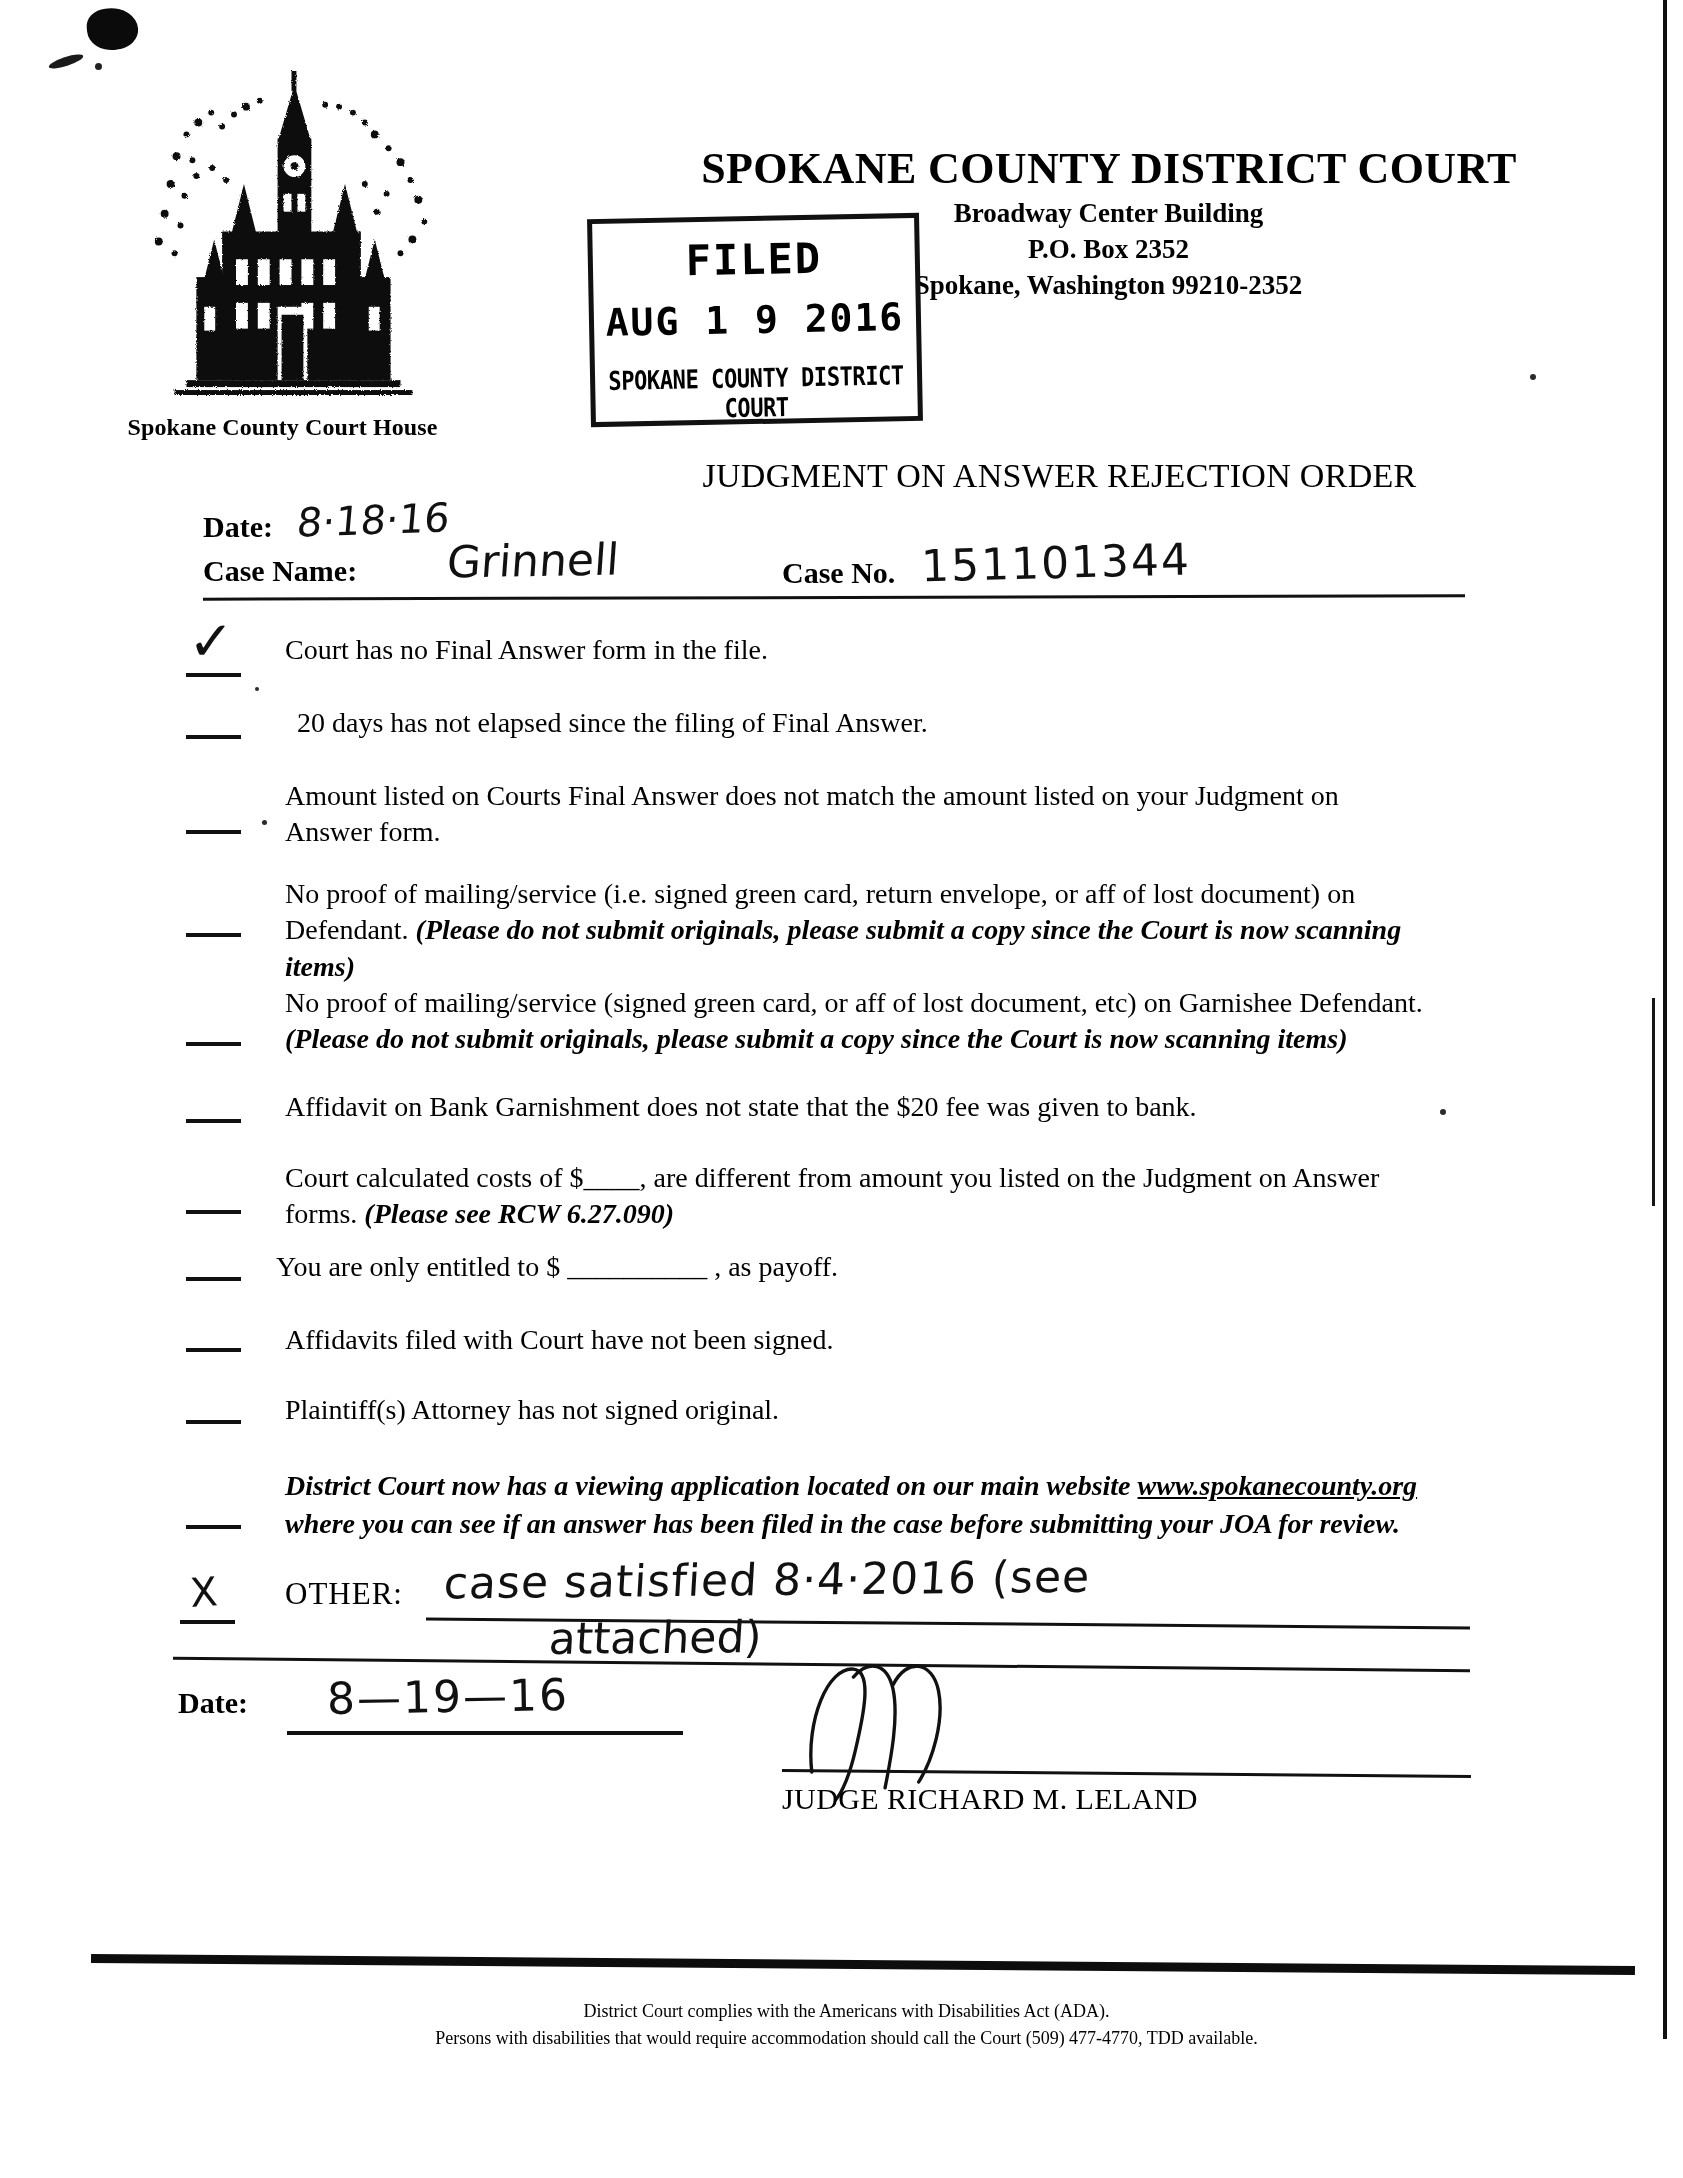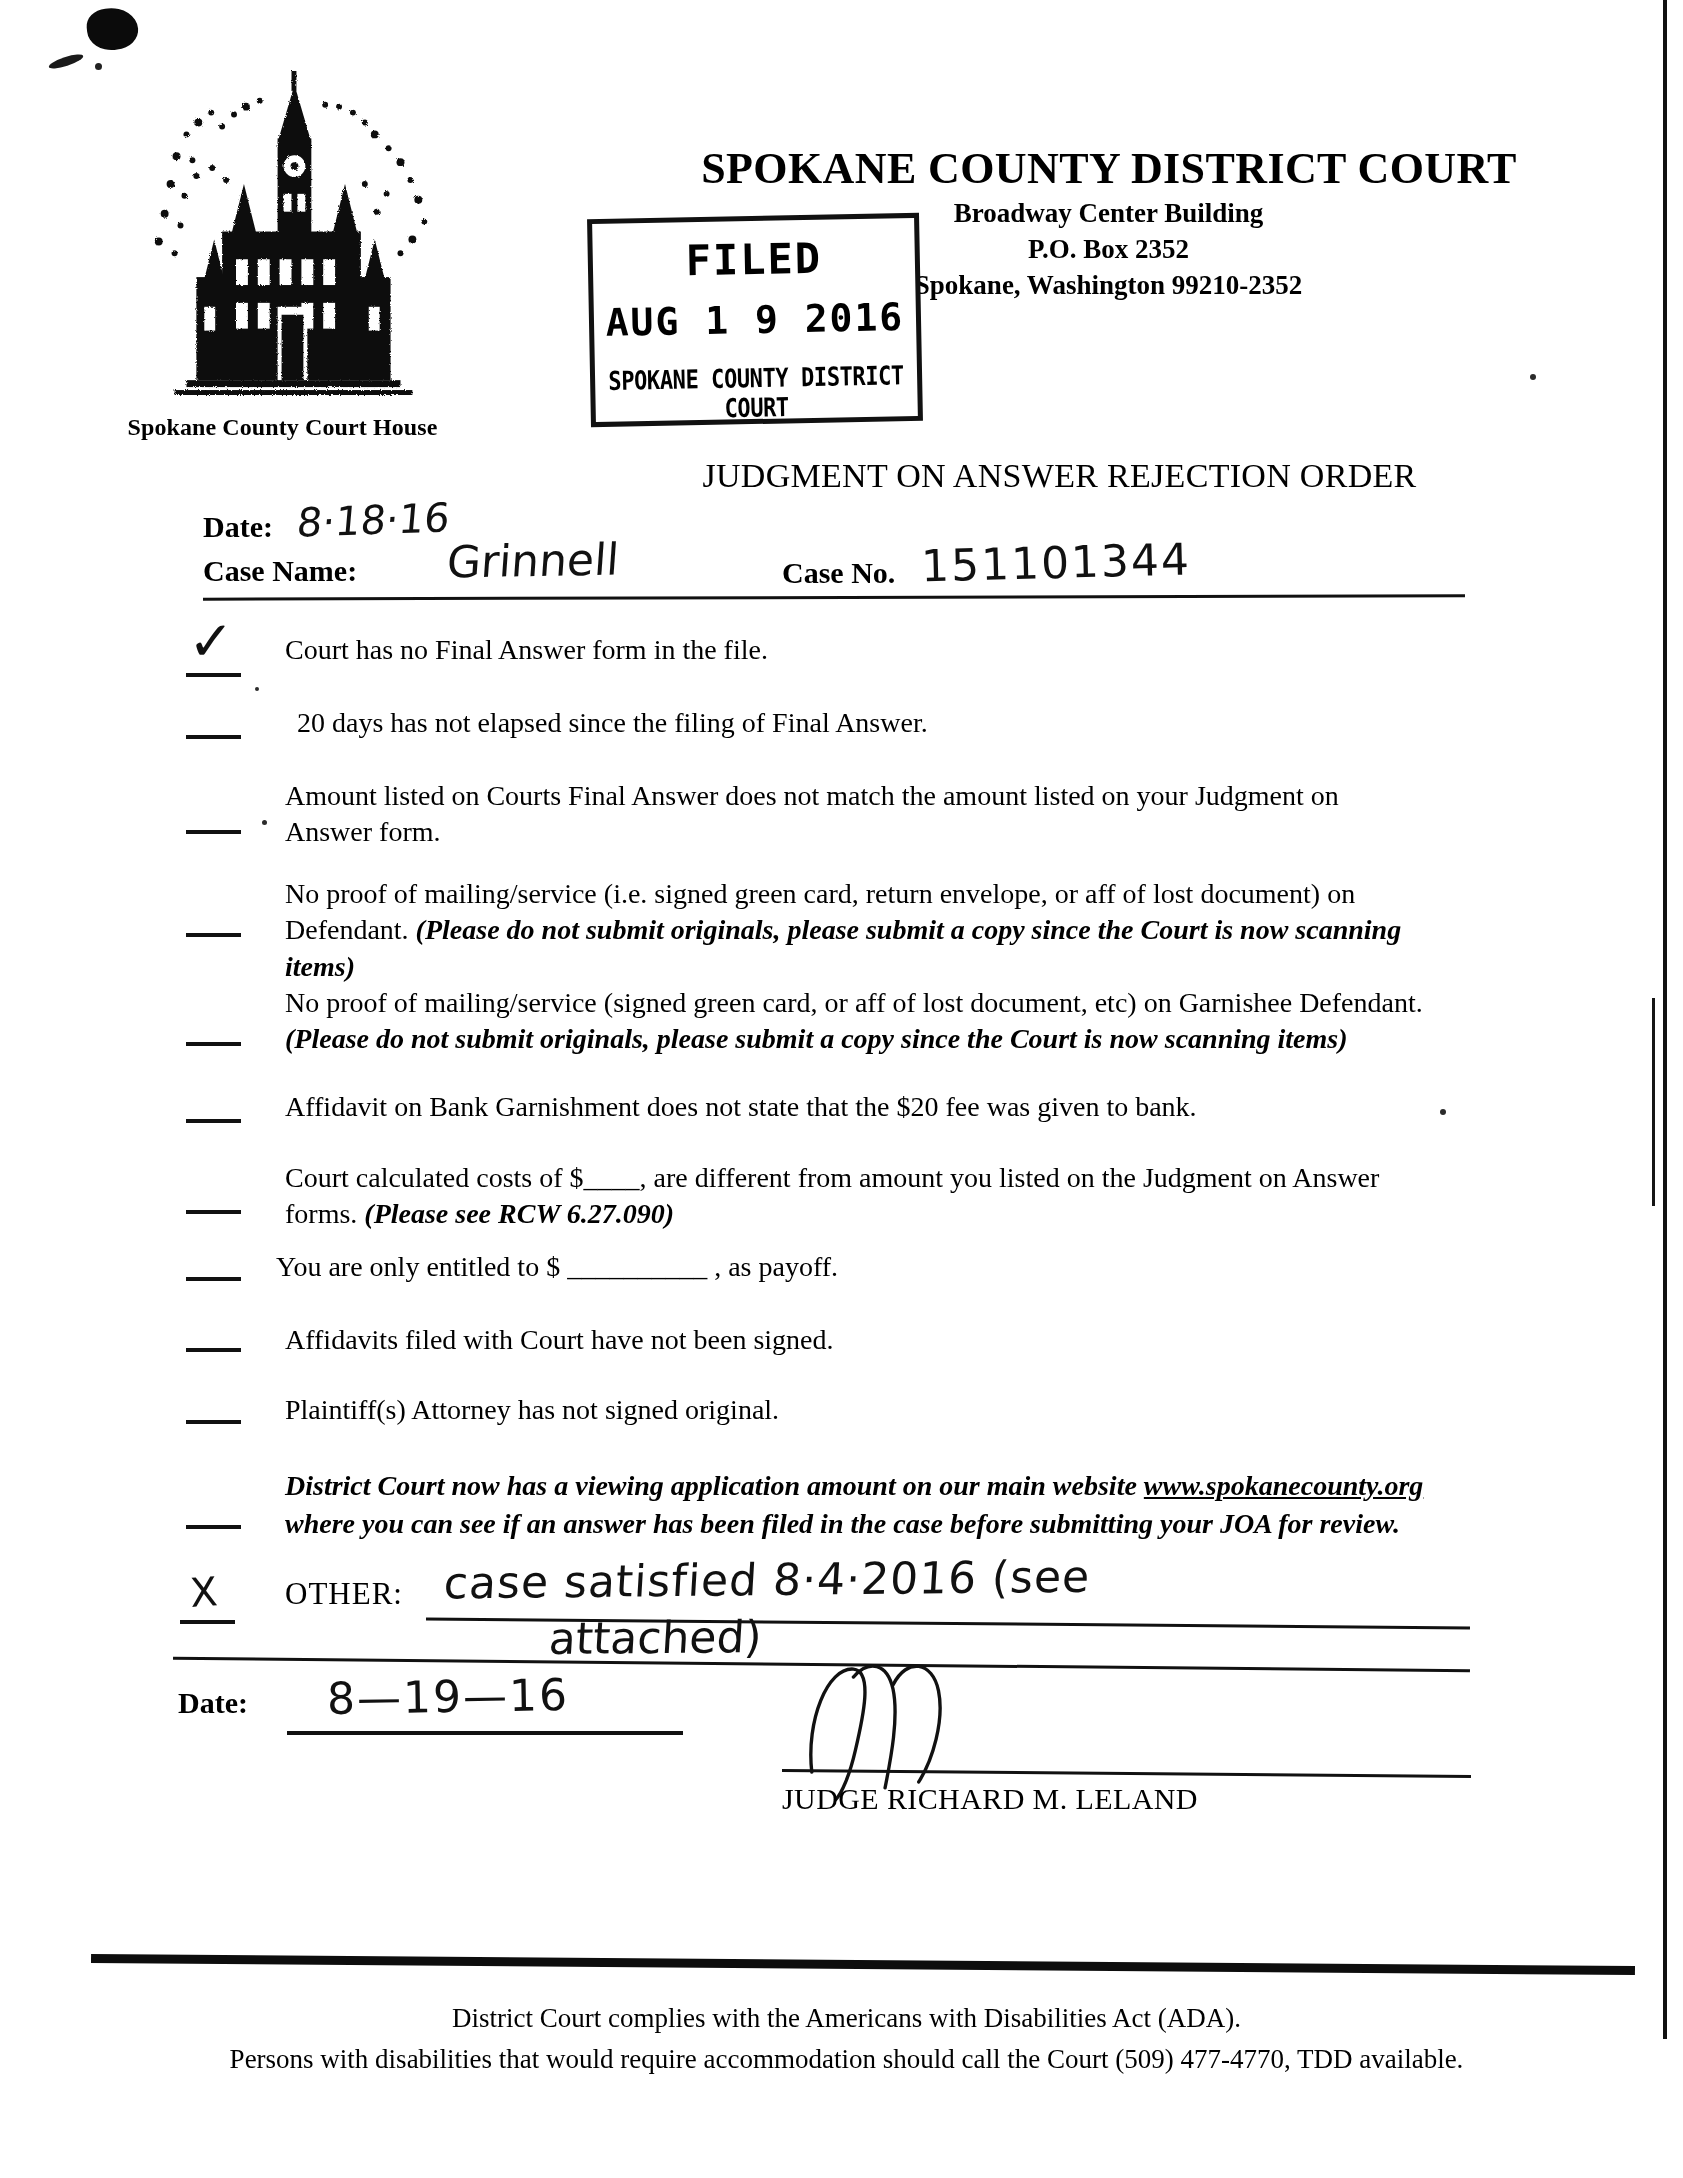--- a/index.html
+++ b/index.html
@@ -309,21 +309,21 @@
     left: 91px; top: 1960px;
     width: 1544px; height: 9px;
     background: #0d0d0d;
     transform: rotate(0.45deg);
   }
   .footer-text {
     position: absolute;
     left: 119px; top: 1998px;
     width: 1455px;
     text-align: center;
-    font-size: 27px;
+    font-size: 18px;
     line-height: 1.5;
   }
 </style>
 </head>
 <body>
 
 <div class="page">
 
   <div class="scan-edge-top"></div>
   <div class="scan-blot-a"></div>
@@ -473,21 +473,21 @@
   <div class="check-line" style="left:186px; top:1277px;"></div>
   <div class="item-text" style="left:276px; top:1249px; width:1109px;">You are only entitled to $ __________ , as payoff.</div>
 
   <div class="check-line" style="left:186px; top:1348px;"></div>
   <div class="item-text" style="left:285px; top:1322px; width:1109px;">Affidavits filed with Court have not been signed.</div>
 
   <div class="check-line" style="left:186px; top:1420px;"></div>
   <div class="item-text" style="left:285px; top:1392px; width:1109px;">Plaintiff(s) Attorney has not signed original.</div>
 
   <div class="check-line" style="left:186px; top:1525px;"></div>
-  <div class="notice-text" style="left:285px; top:1467px; width:1168px;"><span>District Court now has a viewing application amount on our main website </span><u>www.spokanecounty.org</u><br><span>where you can see if an answer has been filed in the case before submitting your JOA for review.</span></div>
+  <div class="notice-text" style="left:285px; top:1467px; width:1168px;"><span>District Court now has a viewing application located on our main website </span><u>www.spokanecounty.org</u><br><span>where you can see if an answer has been filed in the case before submitting your JOA for review.</span></div>
 
   <div class="check-x" style="left:190px; top:1572px;">X</div>
   <div class="check-line" style="left:180px; top:1620px;"></div>
   <div class="other-label">OTHER:</div>
   <div class="hw hw-other1">case satisfied  8·4·2016 (see</div>
   <div class="hw hw-other2">attached)</div>
   <div class="other-rule1"></div>
   <div class="other-rule2"></div>
 
   <div class="sig-date-label">Date:</div>

